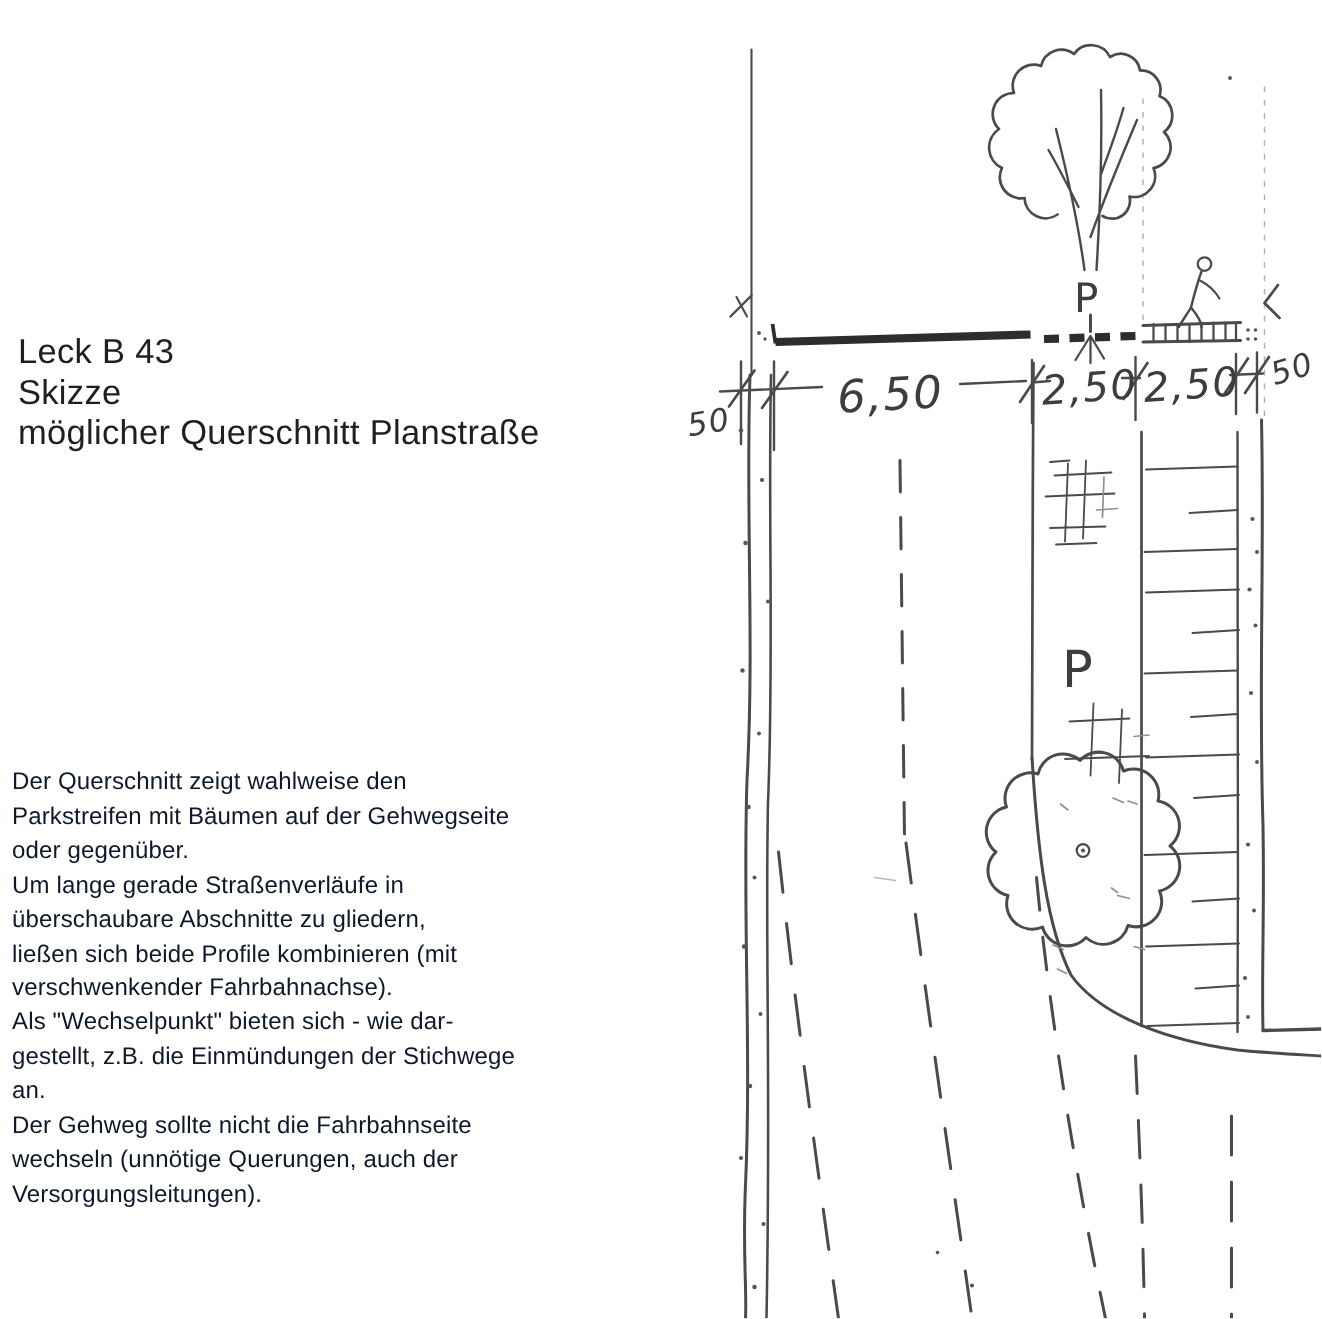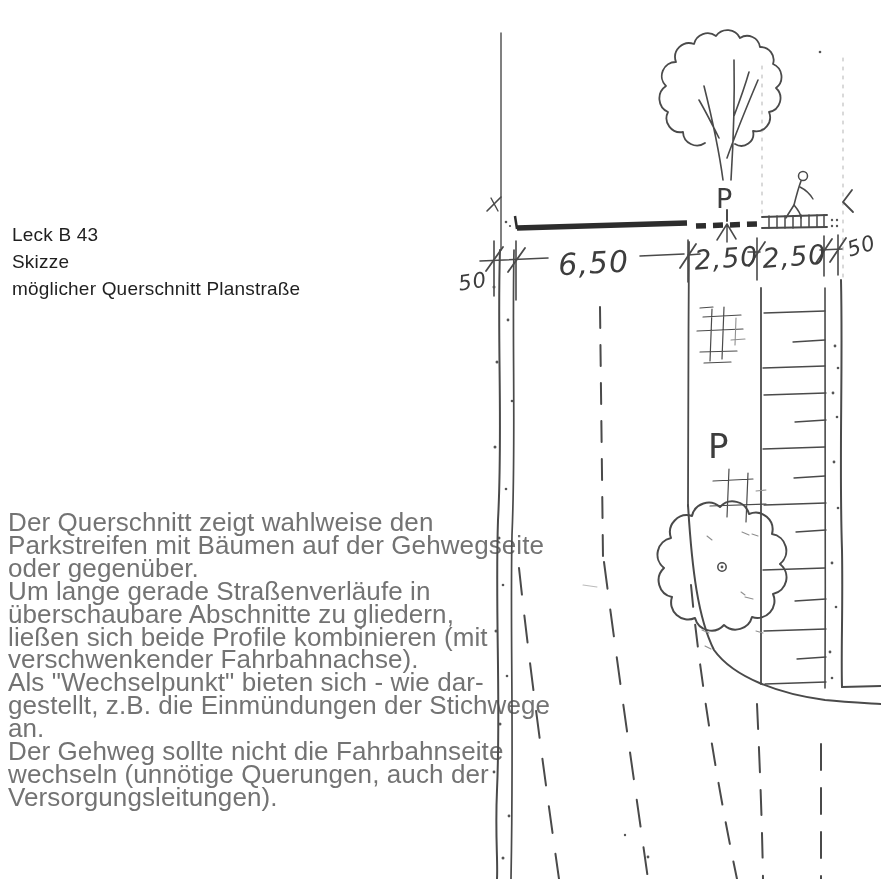--- a/index.html
+++ b/index.html
@@ -1,21 +1,21 @@
 <!DOCTYPE html>
 <html><head>
 <meta charset="utf-8">
 <style>
   html,body{margin:0;padding:0;background:#fff;}
   #page{position:relative;width:881px;height:879px;background:#ffffff;overflow:hidden;
         font-family:"Liberation Sans",sans-serif;color:#1b1b1b;}
-  #title-block{position:absolute;left:12px;top:221px;font-size:19px;line-height:27px;
+  #title-block{position:absolute;left:12px;top:221px;font-size:23px;line-height:27px;
         letter-spacing:0.2px;white-space:pre-line;color:#1f1f1f;}
-  #desc-block{position:absolute;left:8px;top:511px;font-size:26px;line-height:22.9px;
-        letter-spacing:0.1px;white-space:pre-line;color:#737373;}
+  #desc-block{position:absolute;left:8px;top:511px;font-size:16px;line-height:22.9px;
+        letter-spacing:0.1px;white-space:pre-line;color:#0f172a;}
   svg{position:absolute;left:0;top:0;}
   .pencil{stroke:#4a4a4a;fill:none;stroke-linecap:round;stroke-linejoin:round;}
   .dark{stroke:#2d2d2d;fill:none;stroke-linecap:butt;}
   .faint{stroke:#b3b3b3;fill:none;stroke-linecap:round;}
   .scrib{stroke:#8f8f8f;fill:none;stroke-linecap:round;}
   .dot{fill:#555;stroke:none;}
   .hand{font-family:"DejaVu Sans",sans-serif;font-style:italic;fill:#3d3d3d;letter-spacing:1px;}
   .hand-p{font-family:"DejaVu Sans",sans-serif;fill:#3d3d3d;}
 </style>
 </head>

